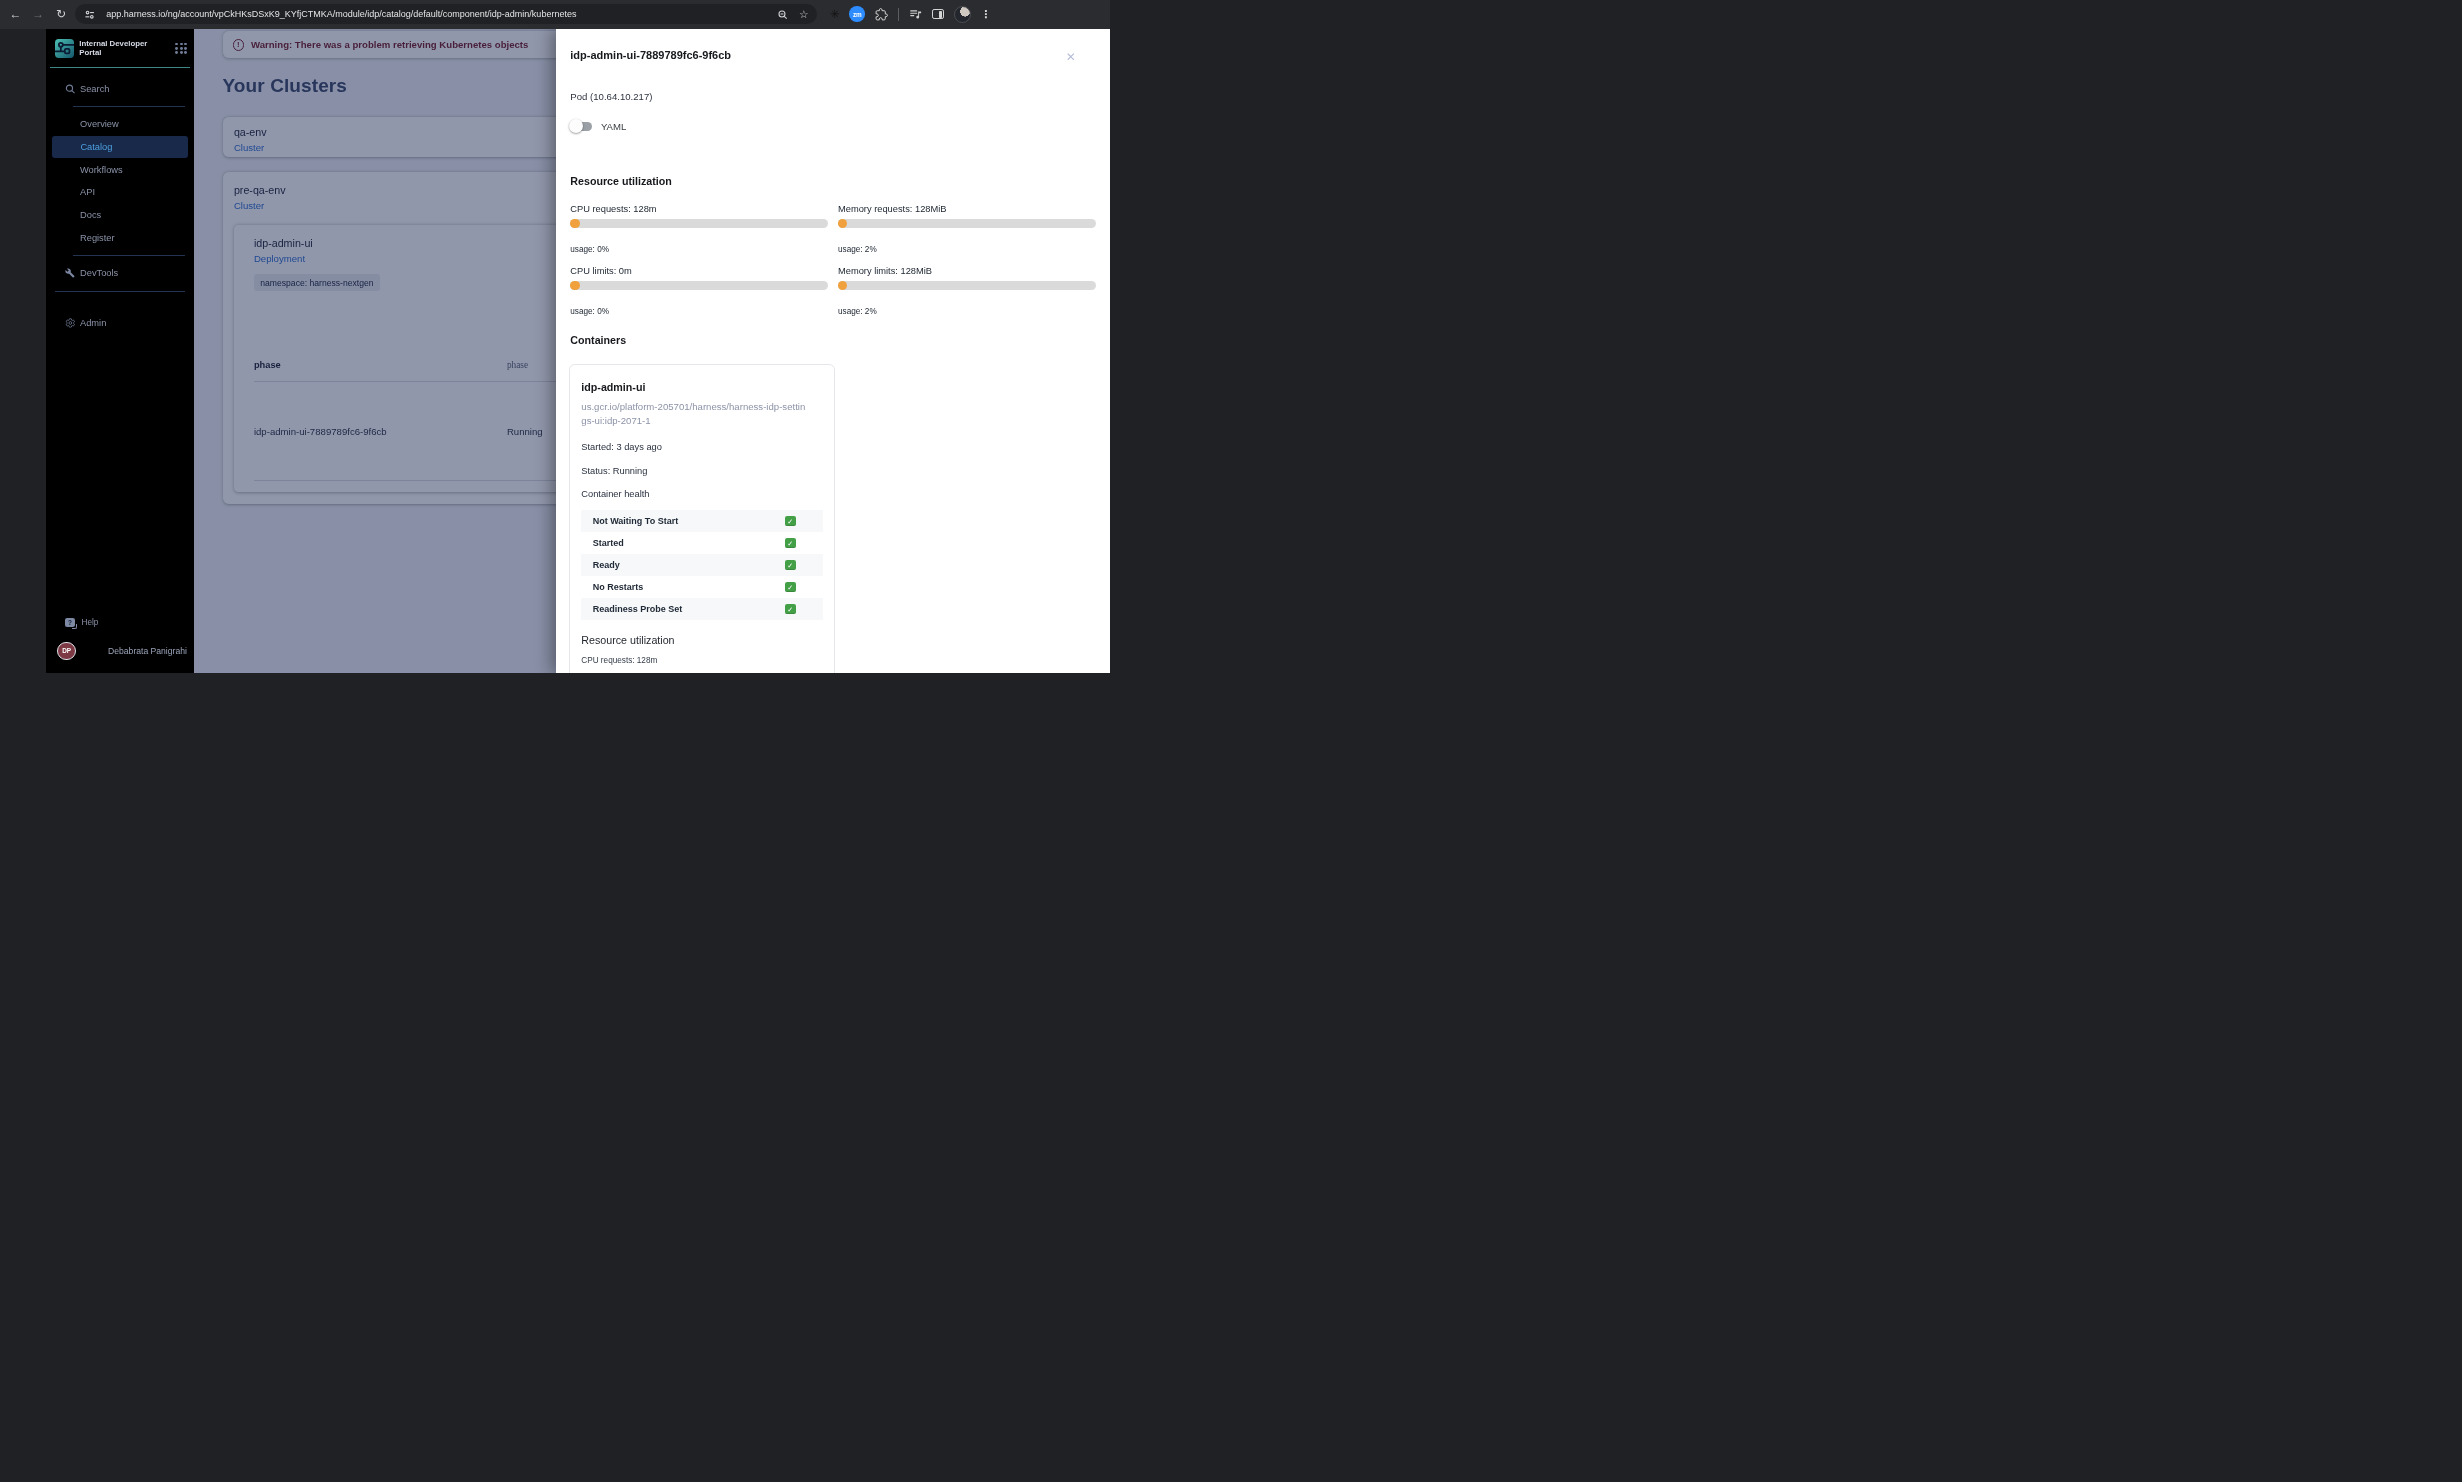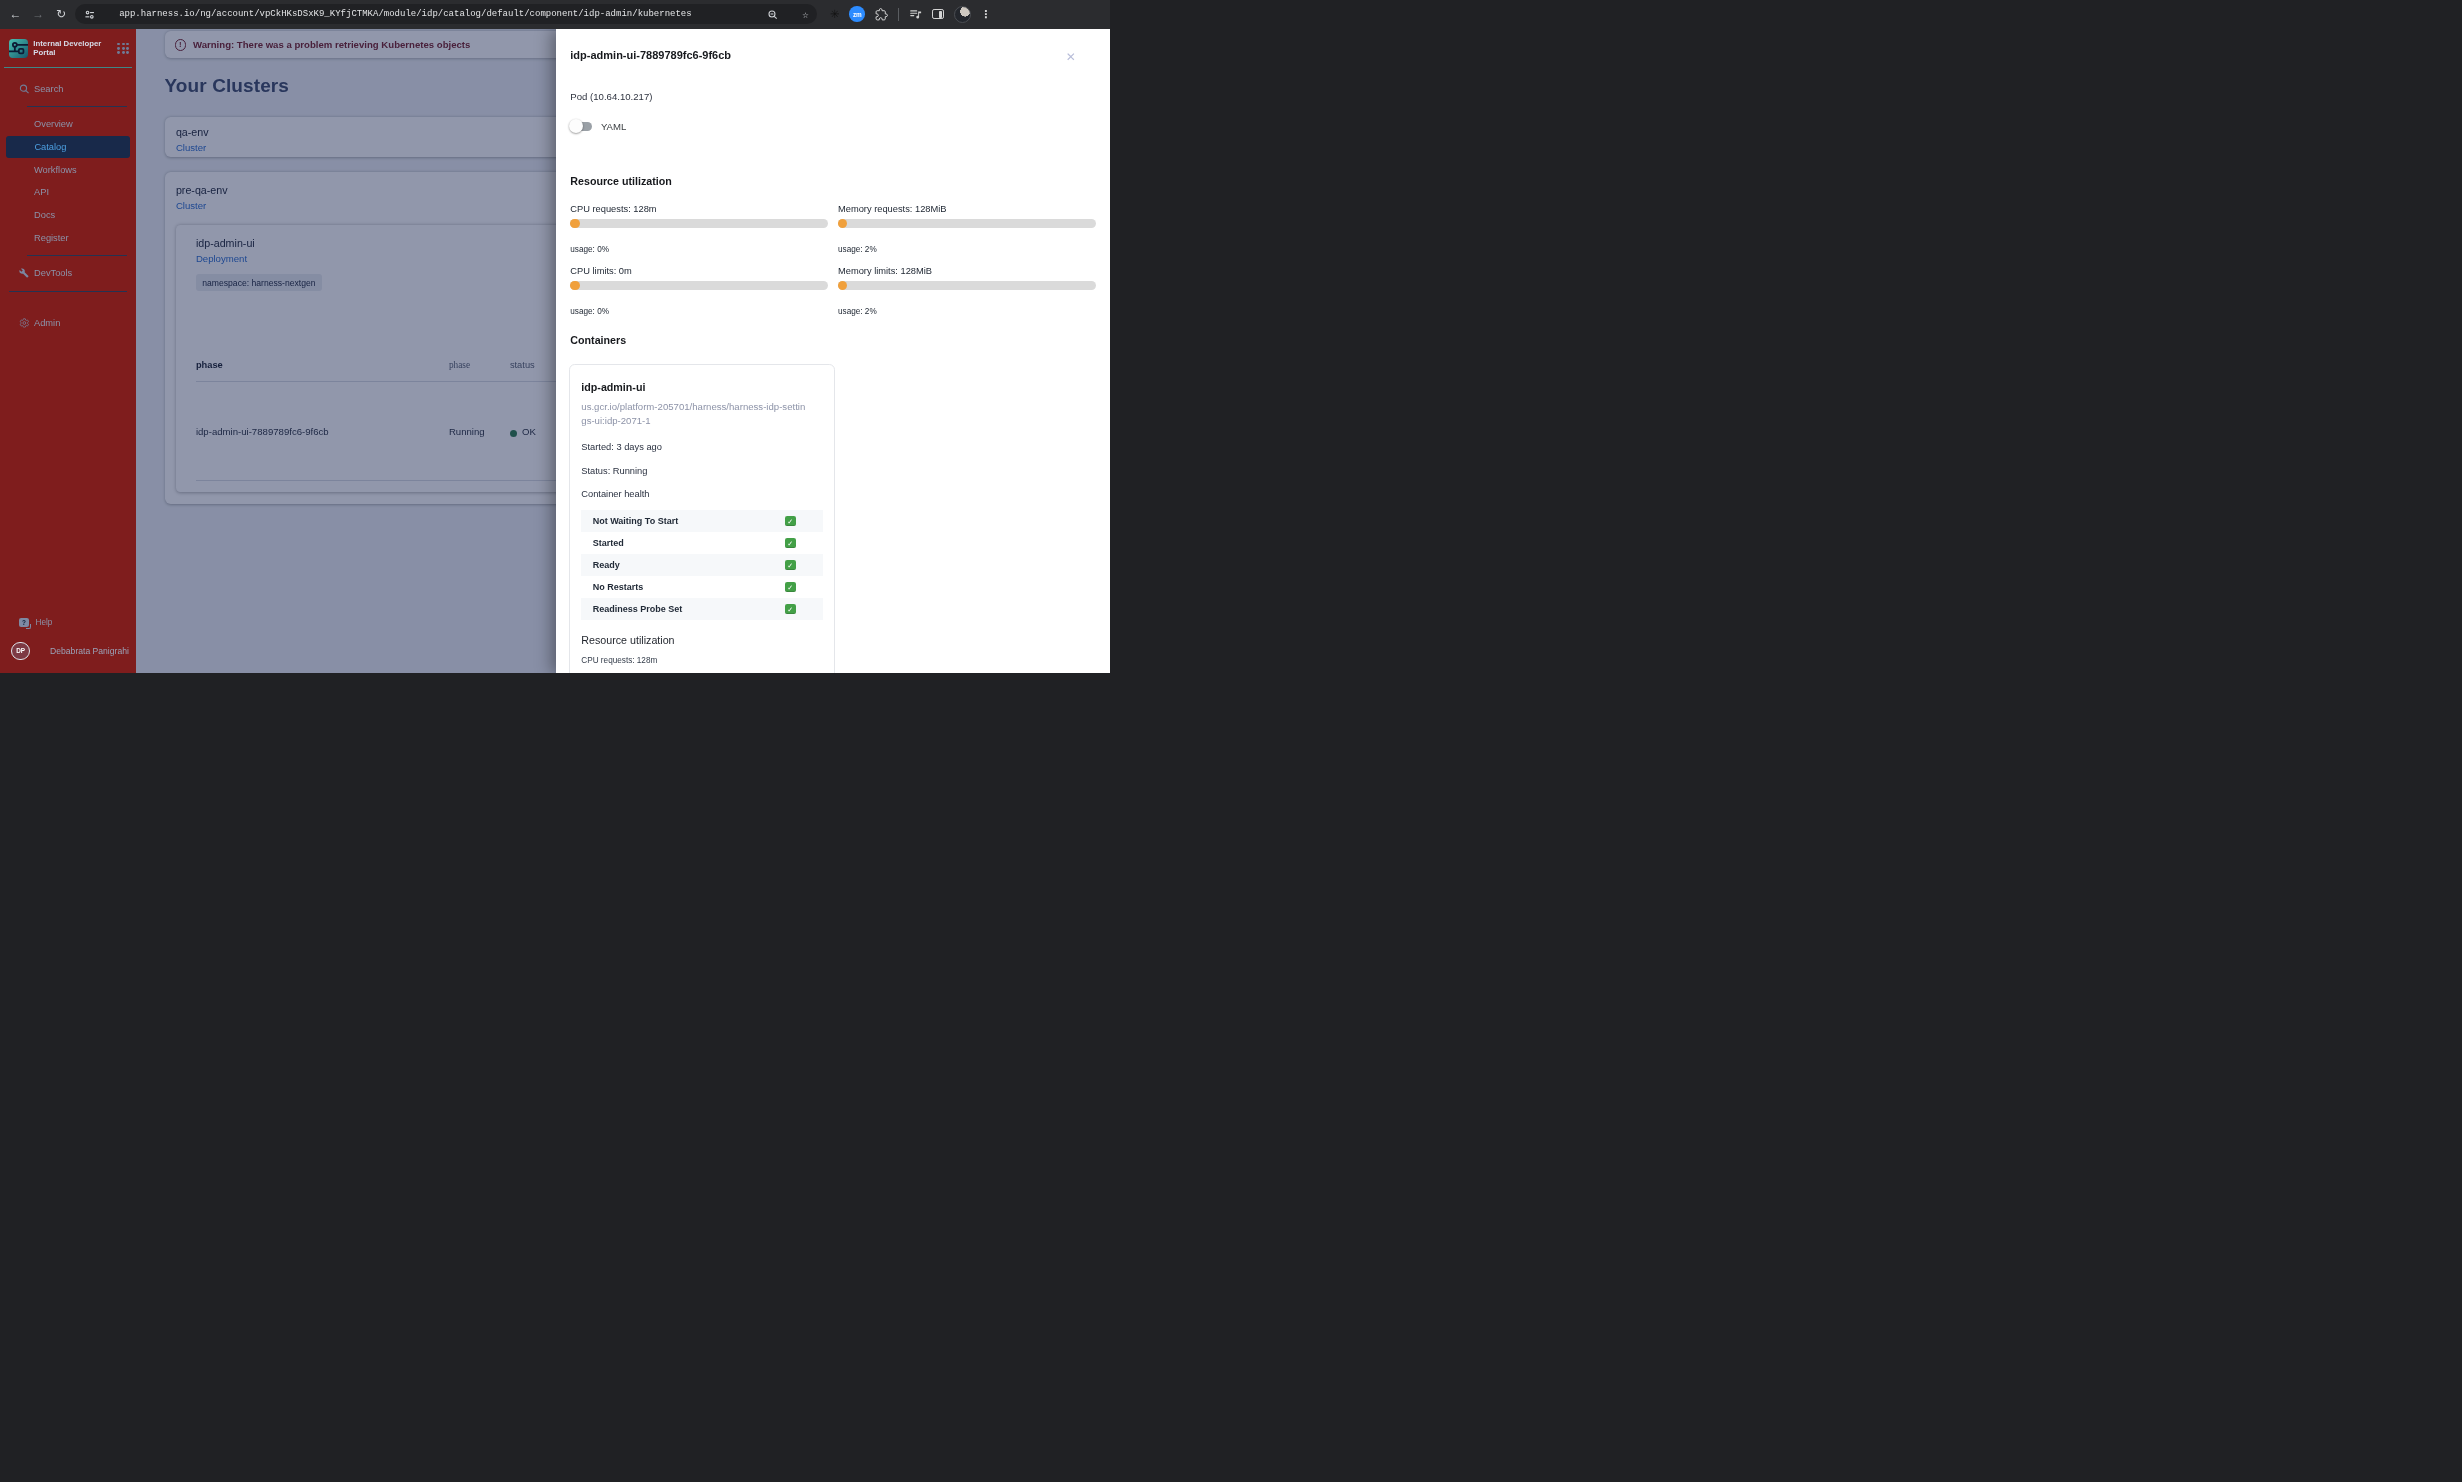--- a/index.html
+++ b/index.html
@@ -6,40 +6,40 @@
   html,body { width:1110px; height:673px; overflow:hidden; background:#202124;
     font-family:"Liberation Sans","DejaVu Sans",sans-serif; }
   .stage { position:relative; width:1110px; height:673px; overflow:hidden; }
 
   
   .browser-bar { position:absolute; top:0; left:0; right:0; height:28.5px; background:#2b2c2f;
     display:flex; align-items:center; padding:0 7.1px; gap:5.7px; z-index:30; }
   .nav-glyph { font-size:12px; color:#cfd2d6; width:17px; text-align:center; cursor:pointer; }
   .nav-glyph.disabled { color:#6c6f73; }
   .url-pill { flex:1; height:20px; background:#202124; border-radius:10px; display:flex;
-    align-items:center; padding:0 8.6px; gap:24px; max-width:742px;font-family:Liberation Mono, monospace; }
+    align-items:center; padding:0 8.6px; gap:11px; max-width:742px; }
   .url-text { color:#e3e4e6; font-size:9px; flex:1; white-space:nowrap; overflow:hidden; }
   .pill-icon { flex:0 0 auto; display:flex; align-items:center; }
   .bar-right { display:flex; align-items:center; gap:10px; margin-left:7.1px; }
   .zm-badge { width:15.7px; height:15.7px; border-radius:50%; background:#2d8cff; color:#fff;
     font-size:6.4px; font-weight:700; display:flex; align-items:center; justify-content:center; }
   .chrome-divider { width:0.7px; height:13px; background:#5a5d61; }
   .panel-icon { width:12px; height:10px; border:1.4px solid #d5d5d5; border-radius:2.1px; position:relative; }
   .panel-icon::after { content:""; position:absolute; right:0.7px; top:0.7px; bottom:0.7px; width:3.6px; background:#d5d5d5; border-radius:0.7px; }
   .avatar-browser { width:17px; height:17px; border-radius:50%;
     background:radial-gradient(circle at 68% 30%, #cfc9c1 0 34%, #23262c 35%); border:0.7px solid #4a4d52; }
   .spinner-glyph { color:#111; font-size:11.4px; }
   .menu-glyph { color:#d5d5d5; font-size:10.7px; font-weight:700; }
   .star-glyph { color:#cfd2d6; font-size:10.7px; }
 
   
   .app { position:absolute; top:28.5px; left:0; right:0; bottom:0; display:flex; }
 
   
-  .sidebar { width:136px; background:#7f1d1d; display:flex; flex-direction:column; flex-shrink:0; }
+  .sidebar { width:148px; background:#000000; display:flex; flex-direction:column; flex-shrink:0;margin-left:46px; }
   .brand { display:flex; align-items:center; gap:5.7px; padding:10px 7.1px 8.6px 8.6px; }
   .brand-name { color:#d7dce8; font-size:7.8px; font-weight:700; line-height:1.25; flex:1; }
   .grid-icon { display:grid; grid-template-columns:repeat(3,2.9px); grid-gap:1.4px; cursor:pointer; }
   .grid-icon span { width:2.9px; height:2.9px; border-radius:50%; background:#6f7b96; }
   .teal-rule { height:1.4px; background:#3e8787; margin:0 4.3px; }
   .side-item { display:flex; align-items:center; height:21.4px; color:#8b93a9; font-size:9.3px;
     padding-left:34px; position:relative; cursor:pointer; margin:0.7px 0; }
   .side-item .item-ic { position:absolute; left:18.5px; top:50%; transform:translateY(-50%); display:flex; }
   .side-item.active { background:#18294a; border-radius:2.9px; margin:0.7px 6.4px; padding-left:28px; color:#4d9fe0; }
   .side-item.active .lbl { color:#4d9fe0; }

